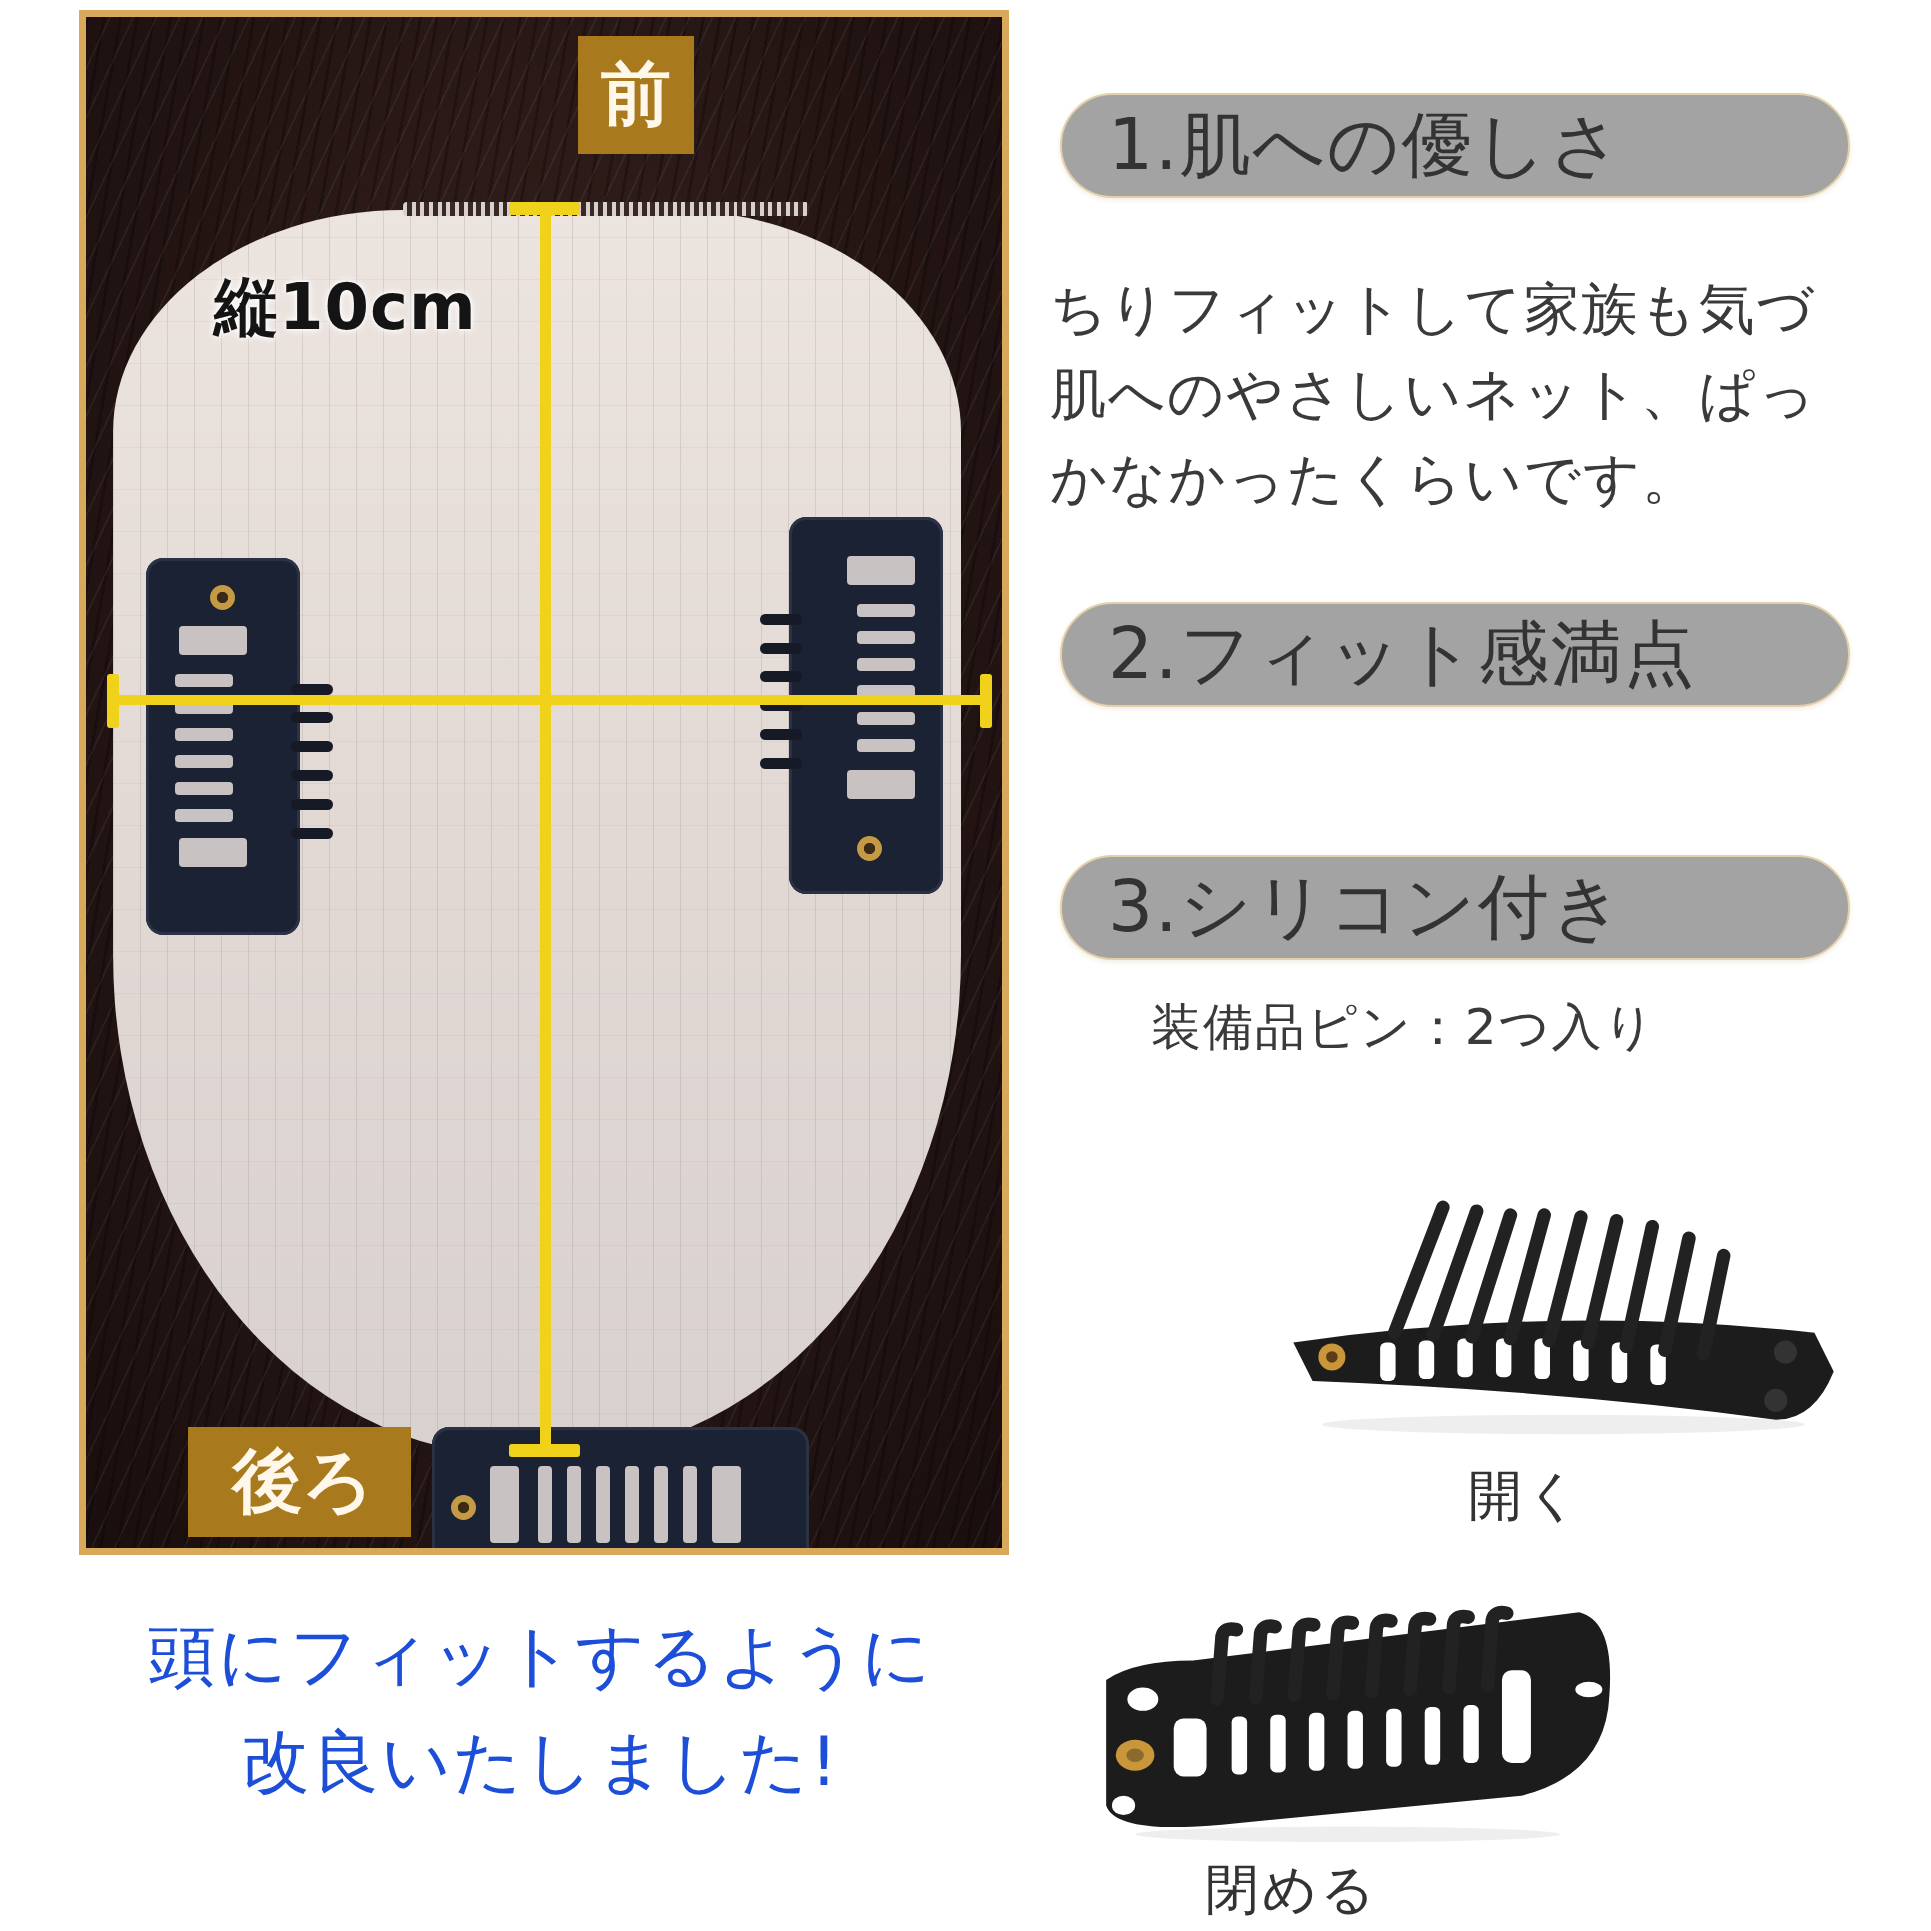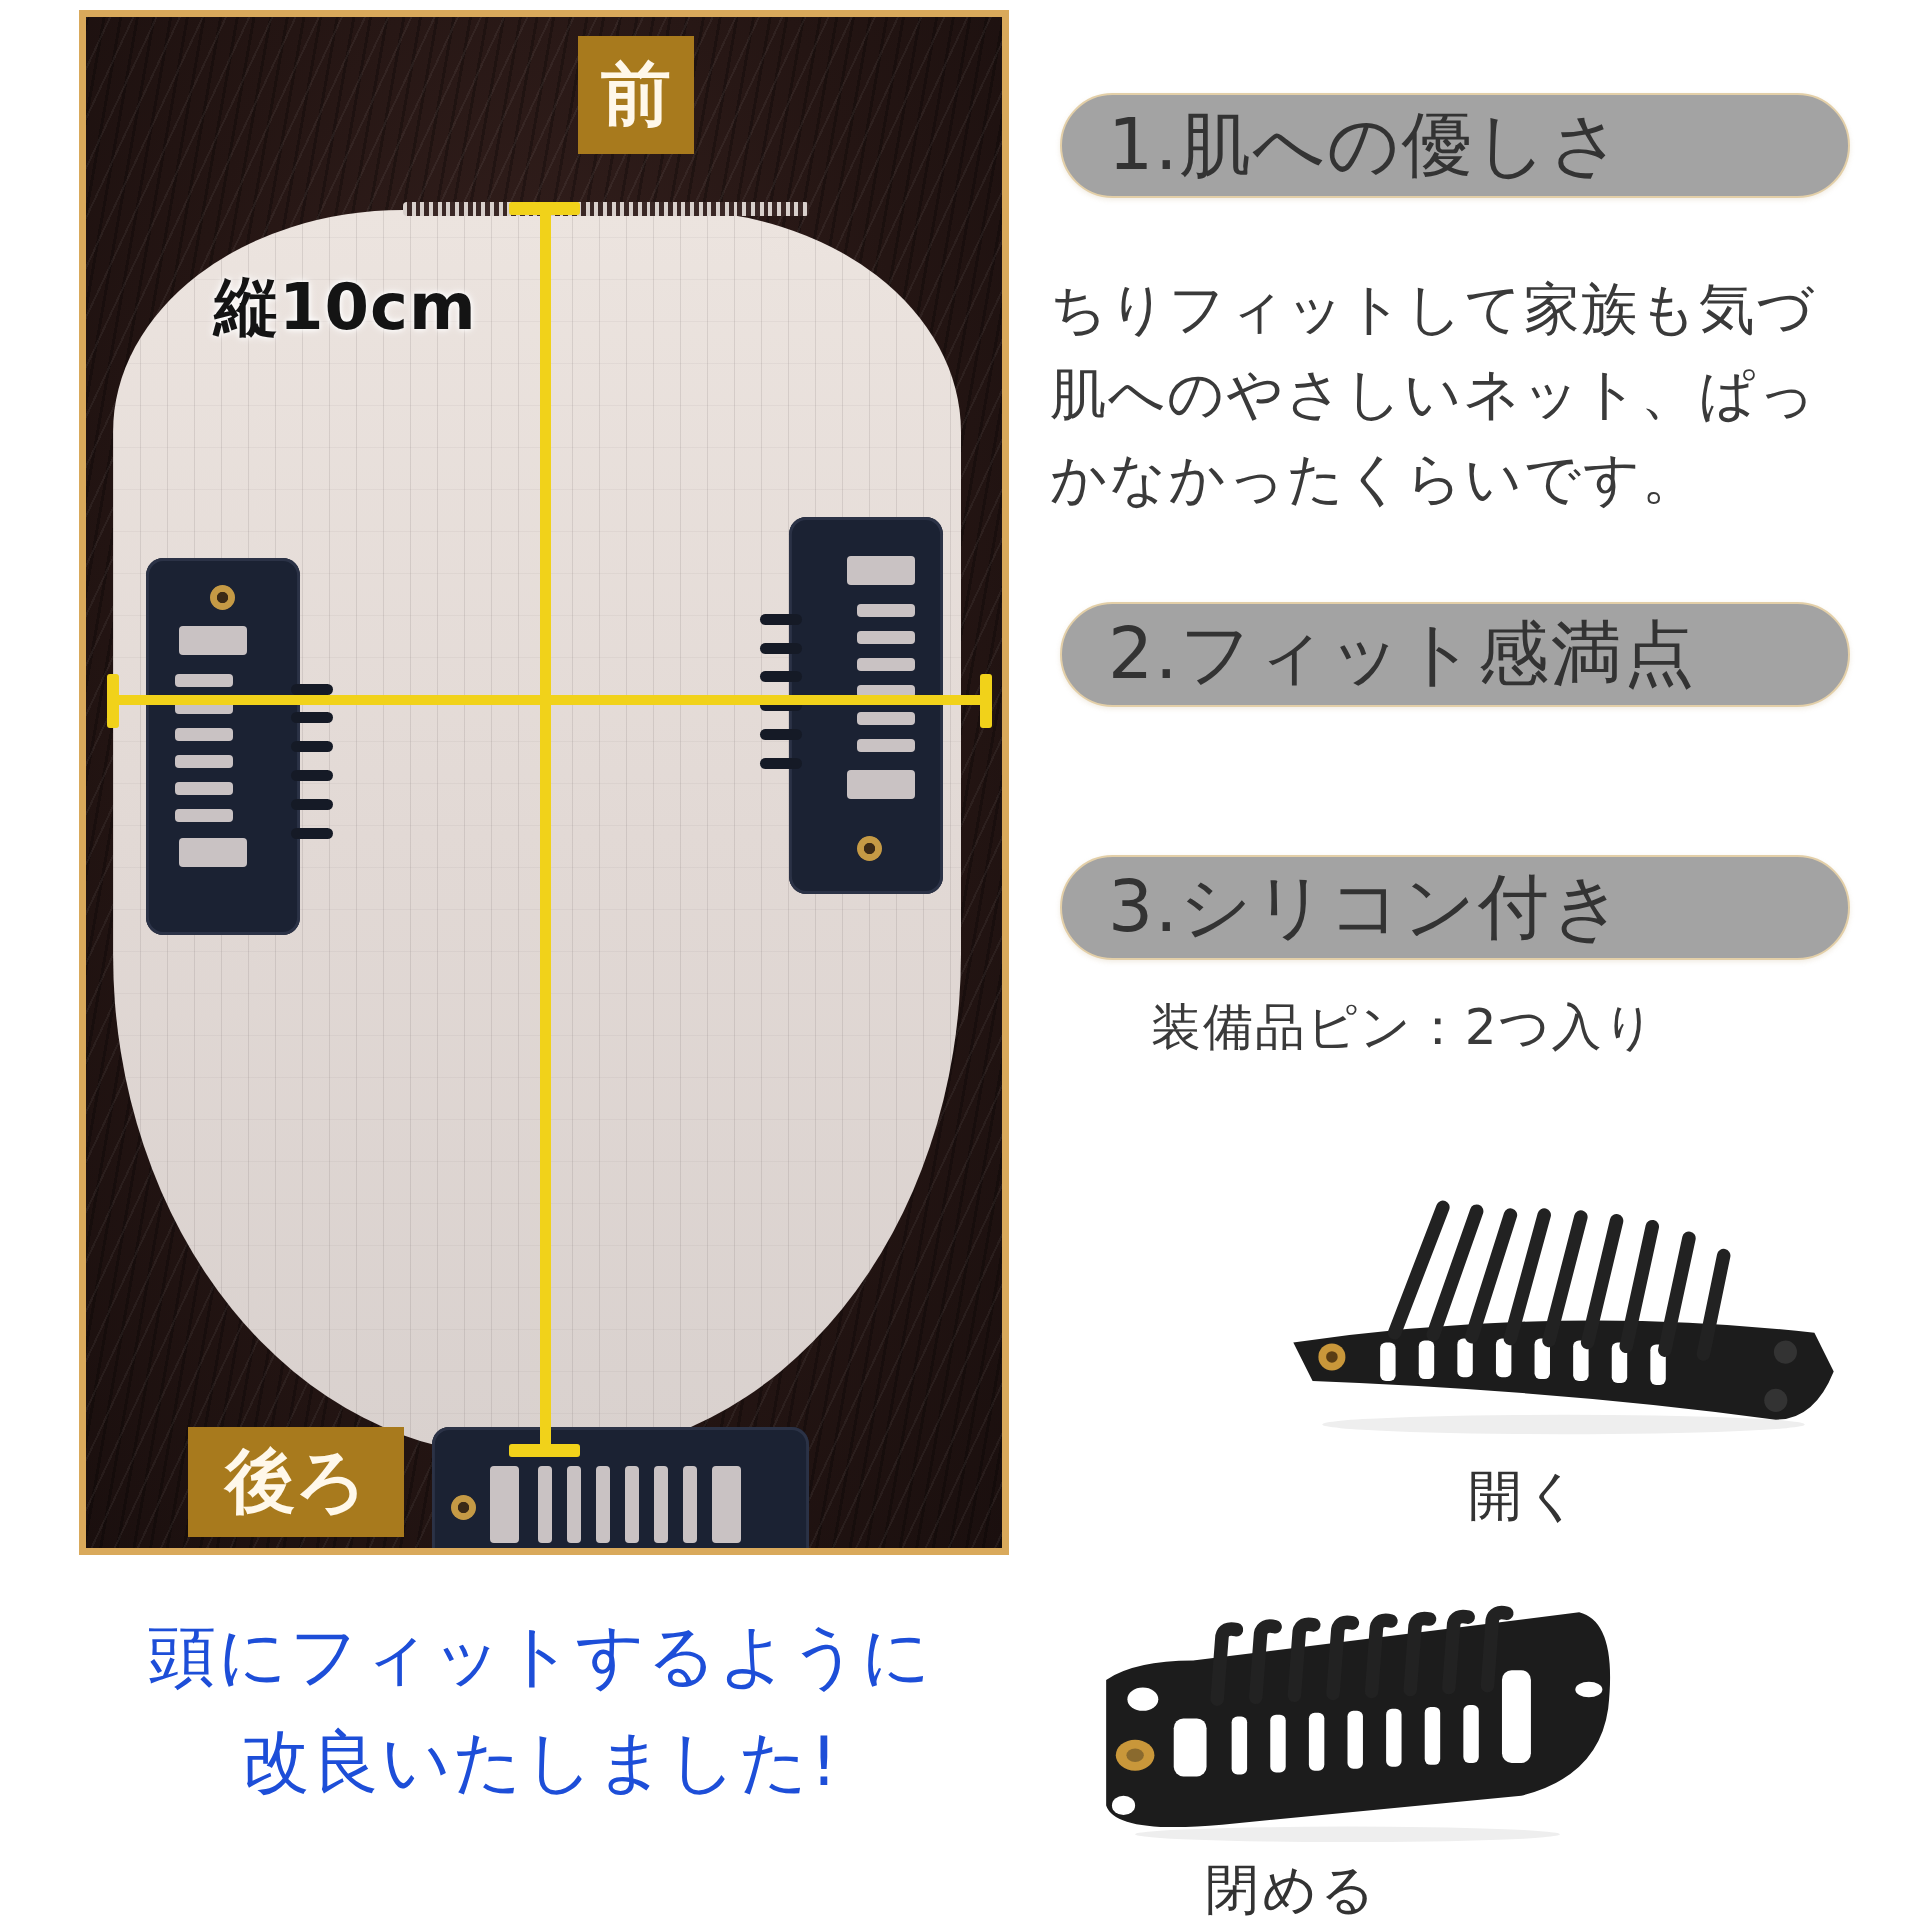--- a/index.html
+++ b/index.html
@@ -46,21 +46,21 @@
   .h-cap-right { left:894px; top:657px; width:11.6px; height:54px; }
 
   .measure-label { position:absolute; font-size:64px; font-weight:bold; color:#141414;
           text-shadow:0 0 9.7px #fff, 0 0 5.8px #fff; letter-spacing:1px; }
   .label-height { left:128px; top:247px; }
   .label-width { left:608px; top:732px; }
 
   .tag { position:absolute; background:#a87a1d; color:#fff8ea; font-weight:bold;
          display:flex; align-items:center; justify-content:center; }
   .tag-front { left:492px; top:19.3px; width:116px; height:118px; font-size:70px; }
-  .tag-back { left:102px; top:1410px; width:216px; height:110px; font-size:70px; }
+  .tag-back { left:102px; top:1410px; width:216px; height:110px; font-size:70px;padding-left:7px; }
 
   
   .caption { position:absolute; left:77px; top:1603px; width:927px; text-align:center;
              font-size:68px; line-height:106px; color:#1d4ed8; letter-spacing:1.9px; }
 
   
   .pill { position:absolute; left:1060px; width:790px; height:105px; box-sizing:border-box;
           border:2.9px solid #e3cfa8; border-radius:64px; background:#a3a3a3;
           box-shadow:0 1.9px 5.8px rgba(180,150,100,0.18);
           display:flex; align-items:center; padding-left:46px;

